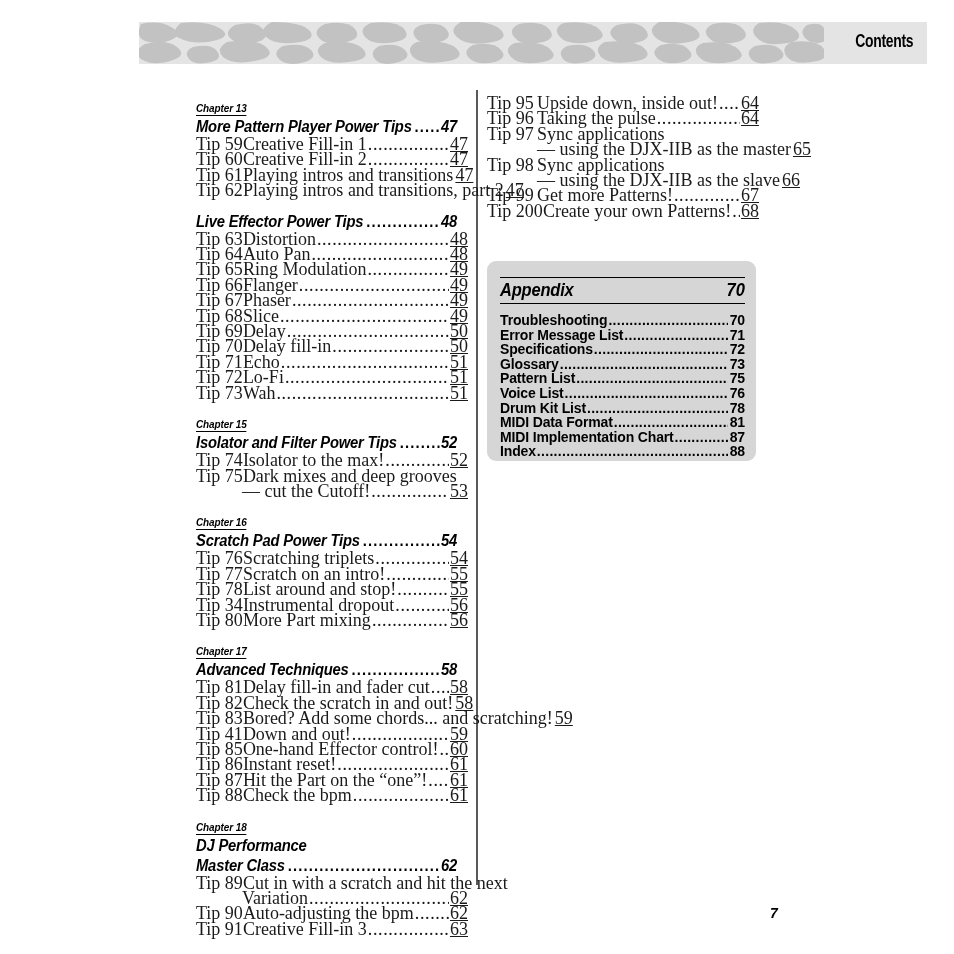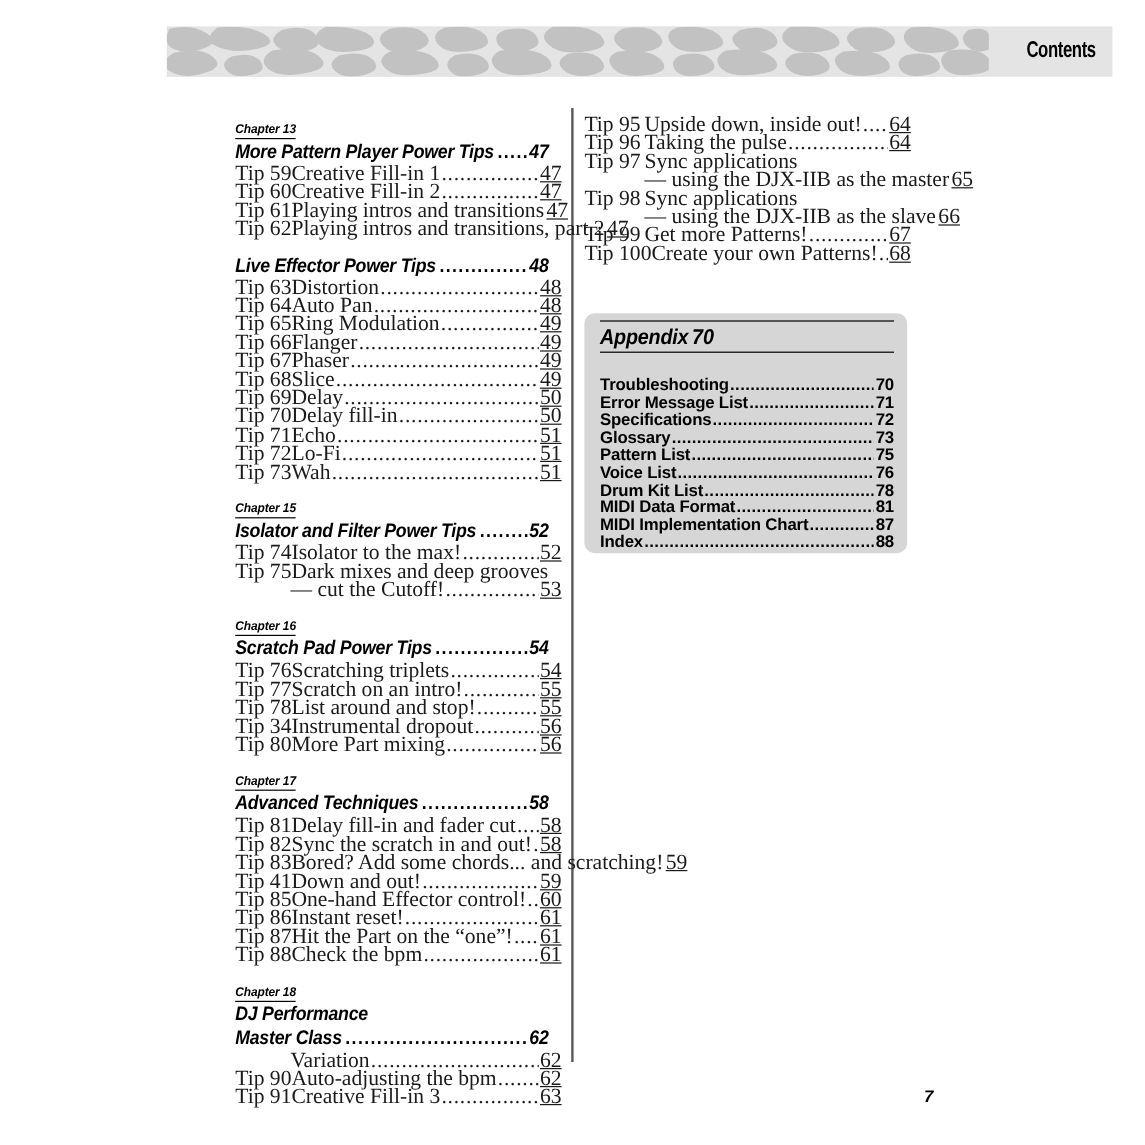--- a/index.html
+++ b/index.html
@@ -168,24 +168,25 @@
     top: 261px;
     width: 269px;
     height: 200px;
     background: #d6d6d6;
     border-radius: 9px;
     box-sizing: border-box;
   }
   #appendix-head {
     position: absolute;
     left: 13px;
-    top: 6px;
+    top: 16px;
     right: 11px;
     display: flex;
     align-items: baseline;
+    justify-content: space-between;
     border-top: 1.6px solid #000;
     border-bottom: 1.6px solid #000;
     padding: 3px 0 2px 0;
   }
   #appendix-title {
     font-family: "Liberation Sans", sans-serif;
     font-weight: bold;
     font-style: italic;
     font-size: 17px;
     letter-spacing: -0.2px;
@@ -520,21 +521,21 @@
           <span class="tip-num">Tip 81</span>
           <span class="tip-body">
             <span class="tip-text">Delay fill-in and fader cut</span>
             <span class="tip-dots">..........................................................................................</span>
             <span class="tip-page">58</span>
           </span>
         </div>
         <div class="tip-row">
           <span class="tip-num">Tip 82</span>
           <span class="tip-body">
-            <span class="tip-text">Sync the scratch in and out!</span>
+            <span class="tip-text">Check the scratch in and out!</span>
             <span class="tip-dots">..........................................................................................</span>
             <span class="tip-page">58</span>
           </span>
         </div>
         <div class="tip-row">
           <span class="tip-num">Tip 83</span>
           <span class="tip-body">
             <span class="tip-text">Bored?  Add some chords... and scratching!</span>
             <span class="tip-dots">..........................................................................................</span>
             <span class="tip-page">59</span>
@@ -584,20 +585,27 @@
     </div>
     <div class="chapter">
       <div><span class="chapter-label">Chapter 18</span></div>
       <div class="chapter-title-line1">DJ Performance</div>
       <div class="chapter-title">
         <span class="ct-text">Master Class</span>
         <span class="ct-dots">............................................................</span>
         <span class="ct-page">62</span>
       </div>
       <div class="tips">
+        <div class="tip-row nodots nopage">
+          <span class="tip-num">Tip 89</span>
+          <span class="tip-body">
+            <span class="tip-text">Cut in with a scratch and hit the next</span>
+            <span class="tip-dots">..........................................................................................</span>
+          </span>
+        </div>
         <div class="tip-row cont">
           <span class="tip-num"></span>
           <span class="tip-body">
             <span class="tip-text">Variation</span>
             <span class="tip-dots">..........................................................................................</span>
             <span class="tip-page">62</span>
           </span>
         </div>
         <div class="tip-row">
           <span class="tip-num">Tip 90</span>
@@ -668,21 +676,21 @@
     </div>
     <div class="tip-row">
       <span class="tip-num">Tip 99</span>
       <span class="tip-body">
         <span class="tip-text">Get more Patterns!</span>
         <span class="tip-dots">..........................................................................................</span>
         <span class="tip-page">67</span>
       </span>
     </div>
     <div class="tip-row">
-      <span class="tip-num">Tip 100</span>
+      <span class="tip-num">Tip 200</span>
       <span class="tip-body">
         <span class="tip-text">Create your own Patterns!</span>
         <span class="tip-dots">..........................................................................................</span>
         <span class="tip-page">68</span>
       </span>
     </div>
   </div>
 
 <div id="appendix-box">
   <div id="appendix-head">

